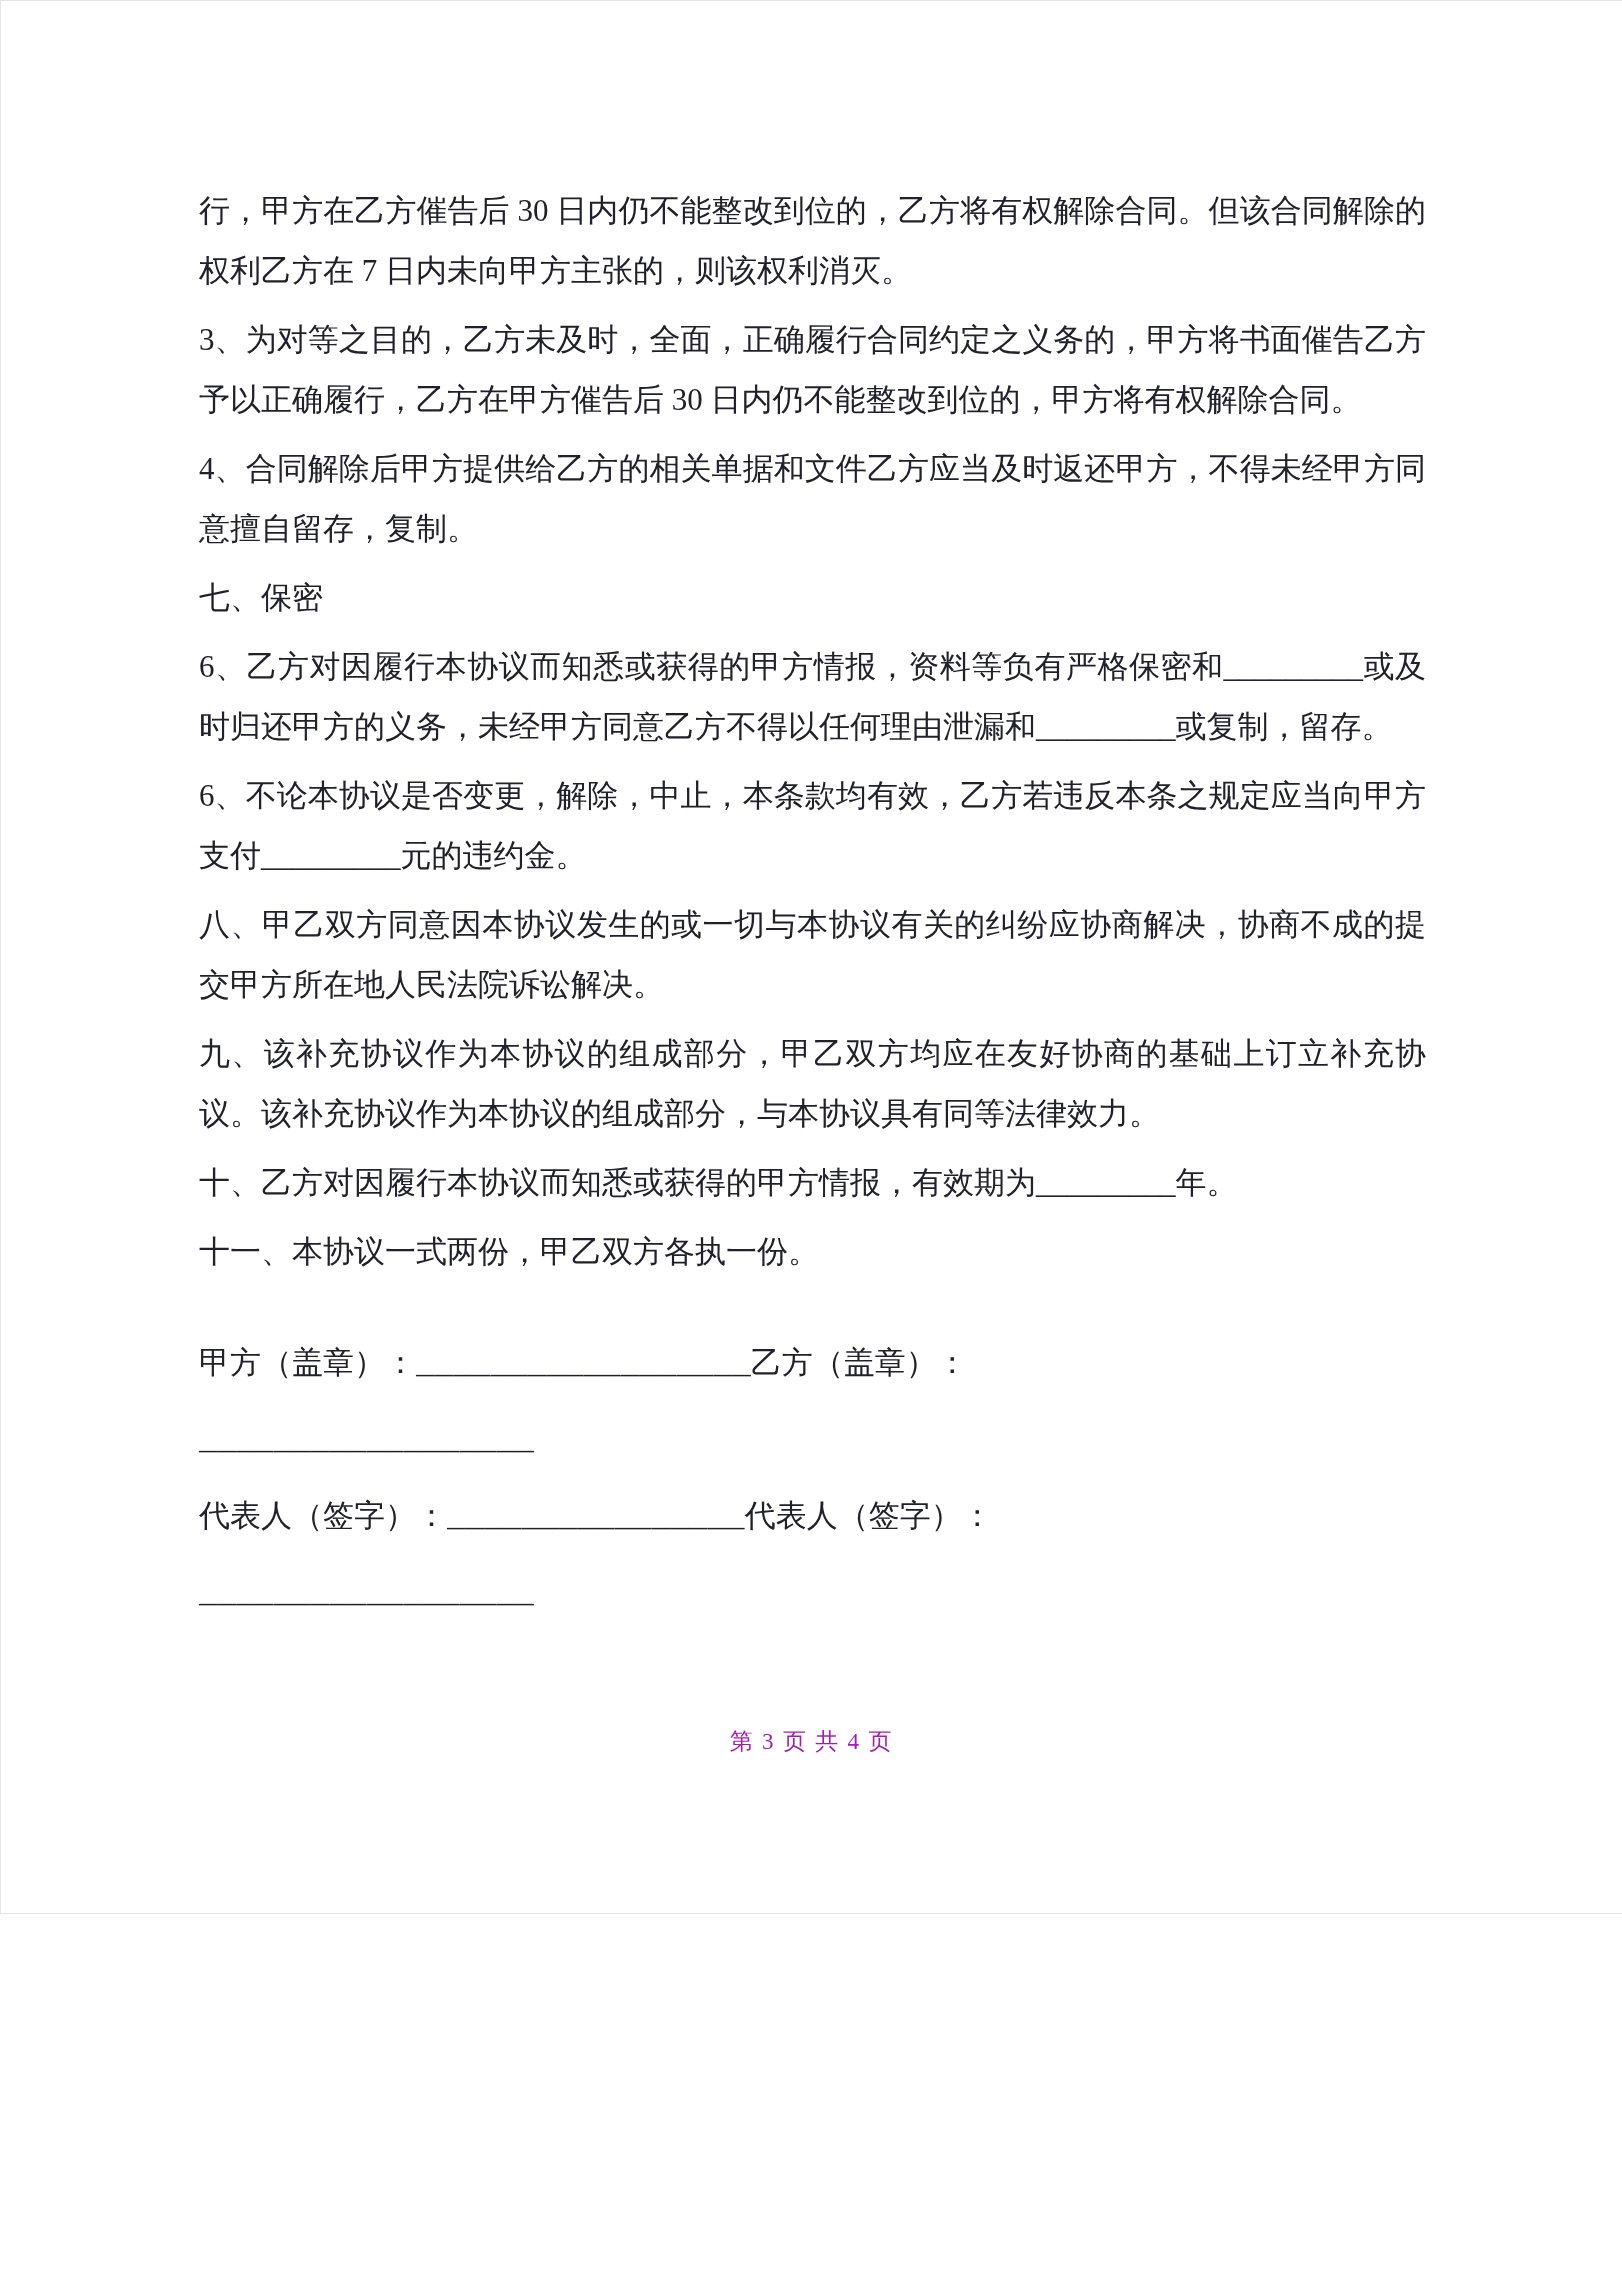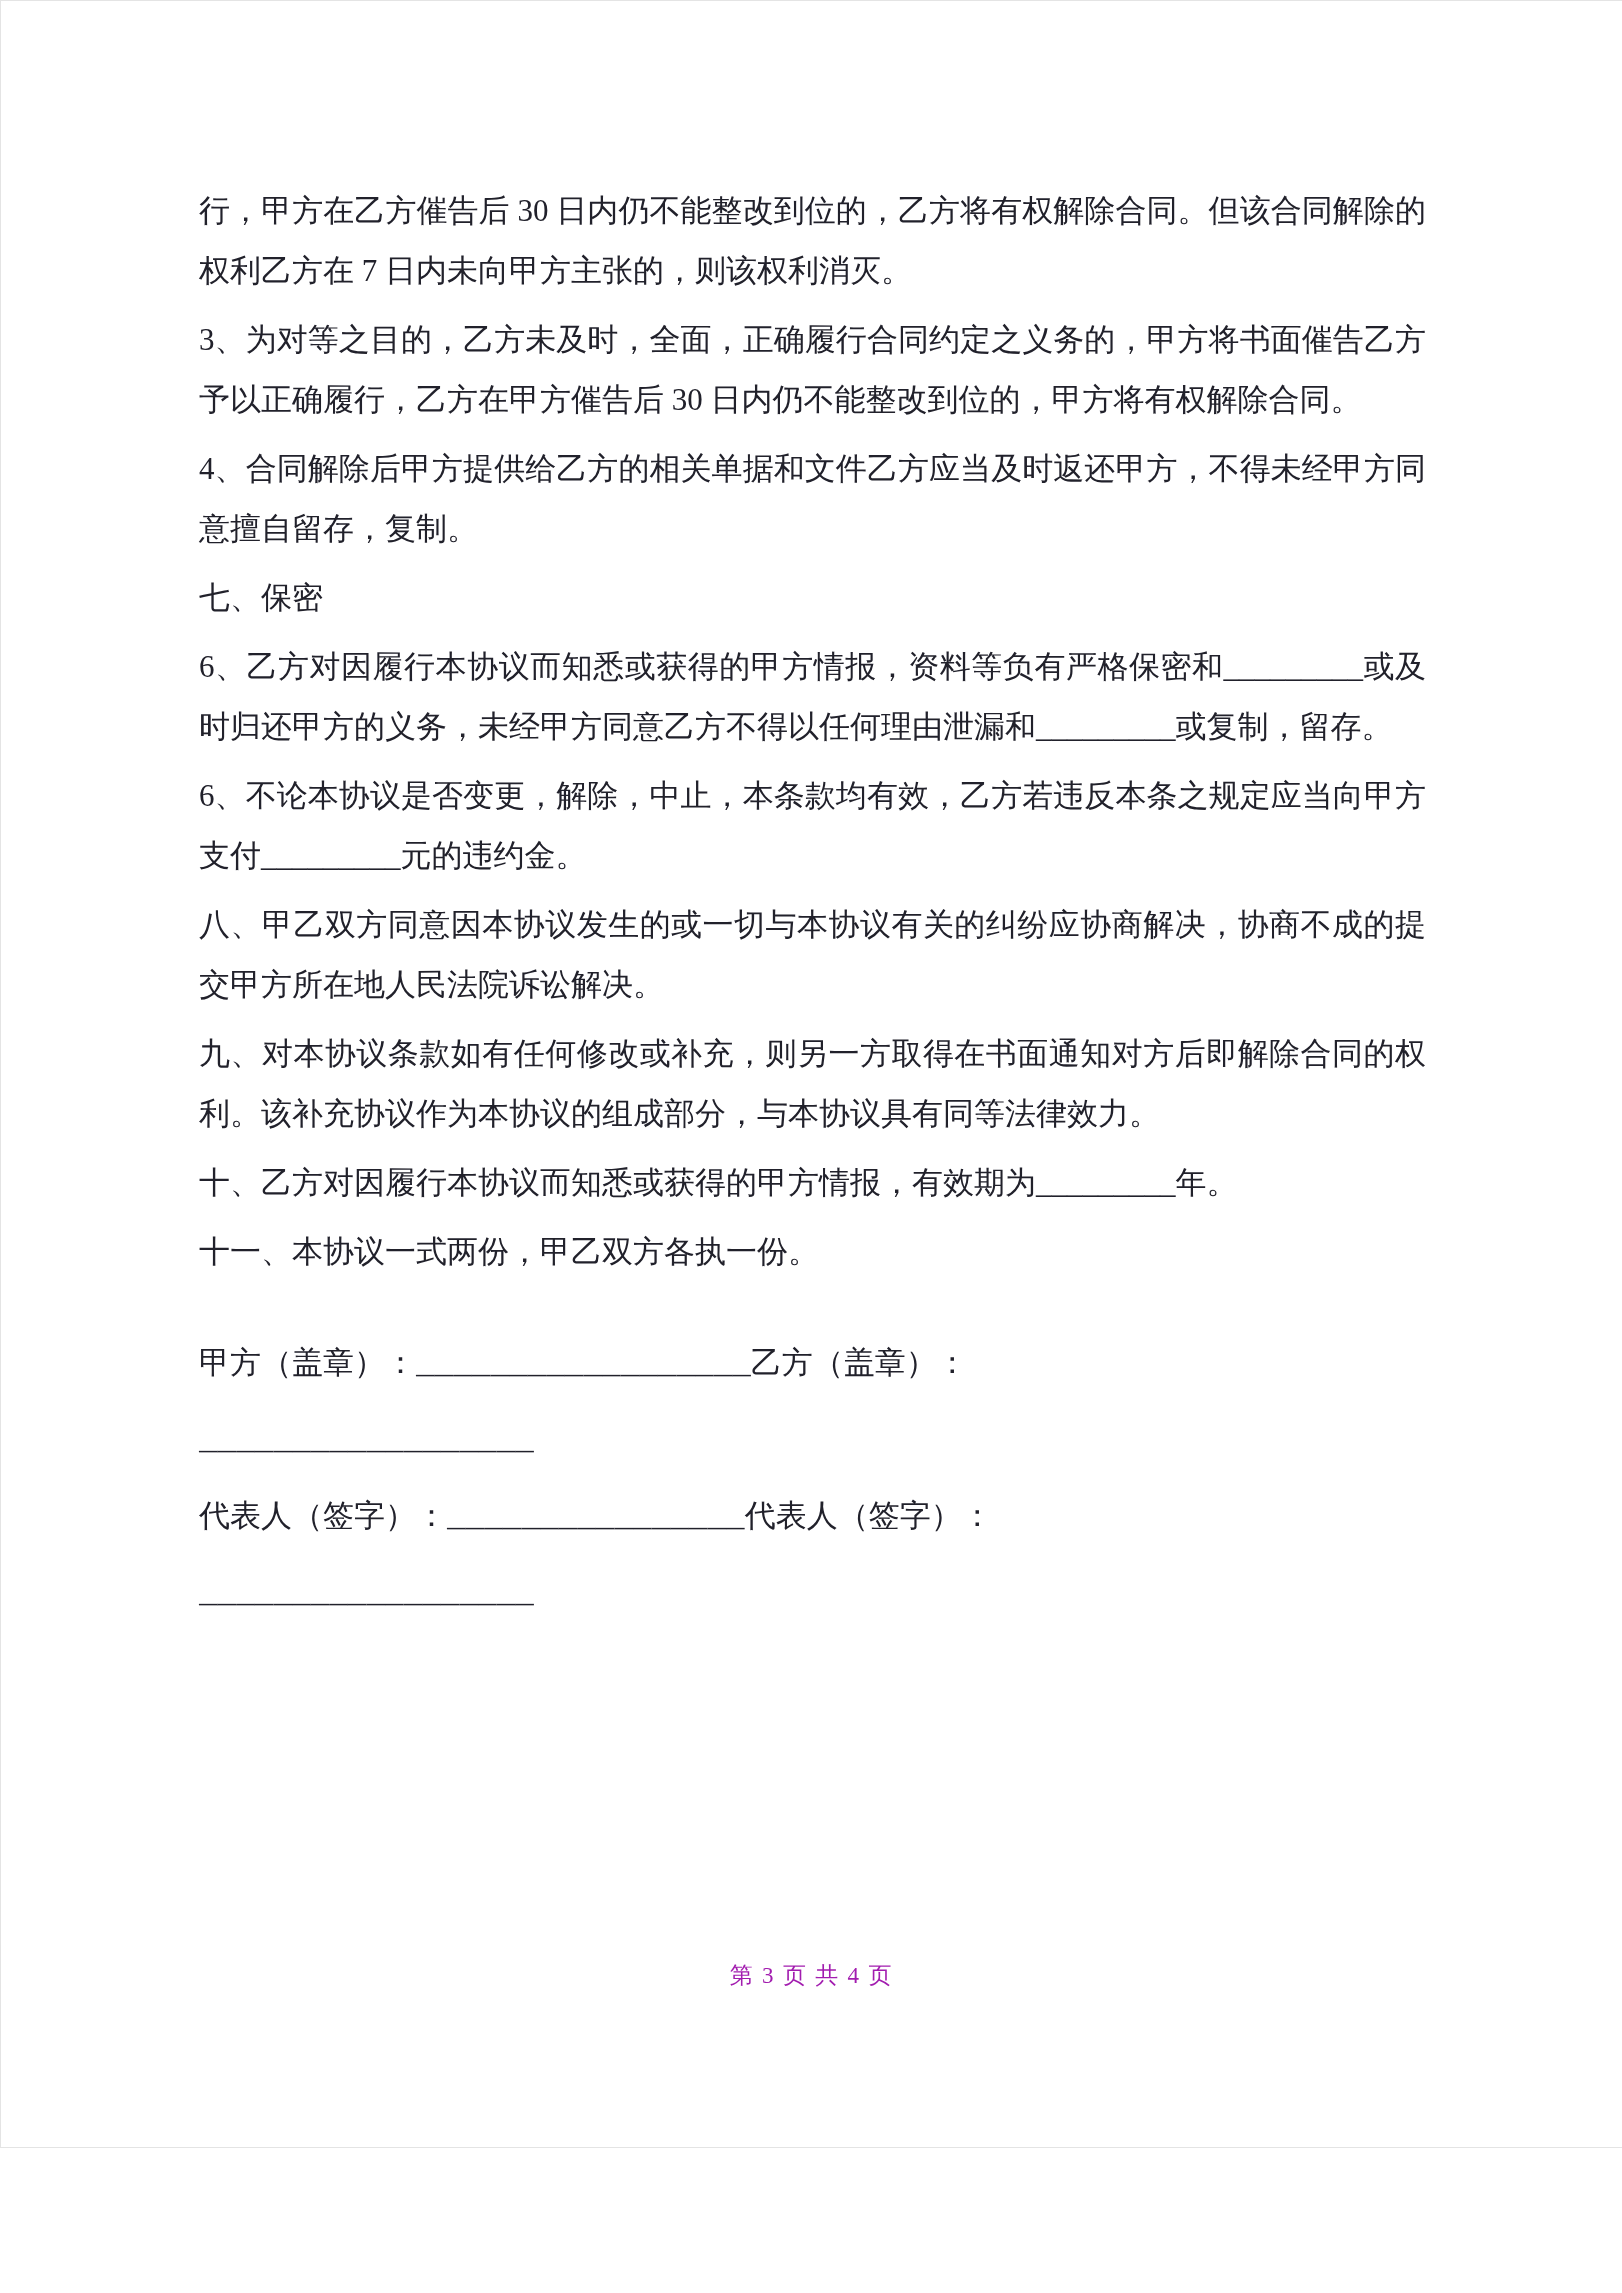--- a/index.html
+++ b/index.html
@@ -3,21 +3,21 @@
 <meta charset="utf-8">
 <style>
   html, body {
     margin: 0;
     padding: 0;
     background: #ffffff;
   }
   .page {
     position: relative;
     width: 1623px;
-    height: 2148px;
+    height: 1914px;
     box-sizing: border-box;
     background: #ffffff;
     border: 0.9px solid #e4e4e4;
     padding: 180px 196px 0 198px;
     font-family: "Liberation Serif", "DejaVu Serif", serif;
     color: #21212b;
     font-size: 31px;
   }
   .content {
     width: 100%;
@@ -65,21 +65,21 @@
 <div class="page">
   <div class="content">
 
     <p class="para">行，甲方在乙方催告后 30 日内仍不能整改到位的，乙方将有权解除合同。但该合同解除的权利乙方在 7 日内未向甲方主张的，则该权利消灭。</p>
     <p class="para">3、为对等之目的，乙方未及时，全面，正确履行合同约定之义务的，甲方将书面催告乙方予以正确履行，乙方在甲方催告后 30 日内仍不能整改到位的，甲方将有权解除合同。</p>
     <p class="para">4、合同解除后甲方提供给乙方的相关单据和文件乙方应当及时返还甲方，不得未经甲方同意擅自留存，复制。</p>
     <p class="para">七、保密</p>
     <p class="para">6、乙方对因履行本协议而知悉或获得的甲方情报，资料等负有严格保密和_________或及时归还甲方的义务，未经甲方同意乙方不得以任何理由泄漏和_________或复制，留存。</p>
     <p class="para">6、不论本协议是否变更，解除，中止，本条款均有效，乙方若违反本条之规定应当向甲方支付_________元的违约金。</p>
     <p class="para">八、甲乙双方同意因本协议发生的或一切与本协议有关的纠纷应协商解决，协商不成的提交甲方所在地人民法院诉讼解决。</p>
-    <p class="para">九、对本协议条款如有任何修改或补充，则另一方取得在书面通知对方后即解除合同的权利。该补充协议作为本协议的组成部分，与本协议具有同等法律效力。</p>
+    <p class="para">九、该补充协议作为本协议的组成部分，甲乙双方均应在友好协商的基础上订立补充协议。该补充协议作为本协议的组成部分，与本协议具有同等法律效力。</p>
     <p class="para">十、乙方对因履行本协议而知悉或获得的甲方情报，有效期为_________年。</p>
     <p class="para">十一、本协议一式两份，甲乙双方各执一份。</p>
 
     <div class="sig-block">
 
       <div class="sig-row">
         <div class="sig-left">
           <span>甲方（盖章）：</span><span class="blank">__________________</span>
         </div>
         <div class="sig-right">

